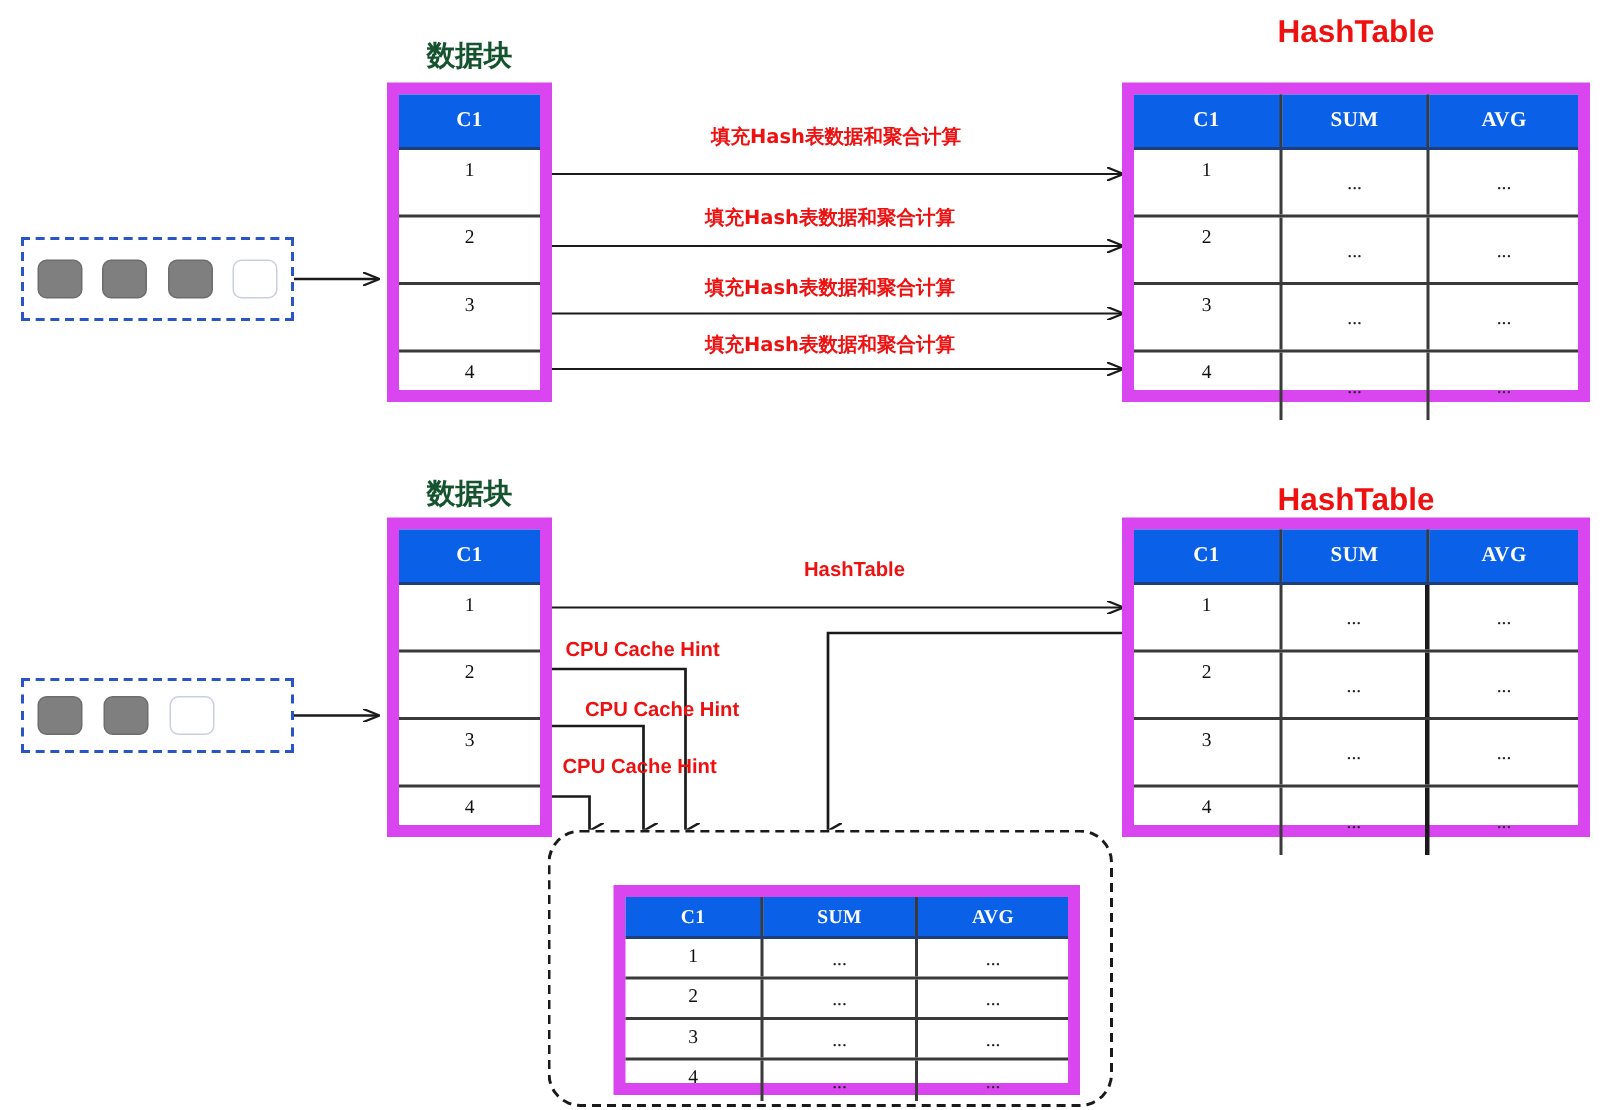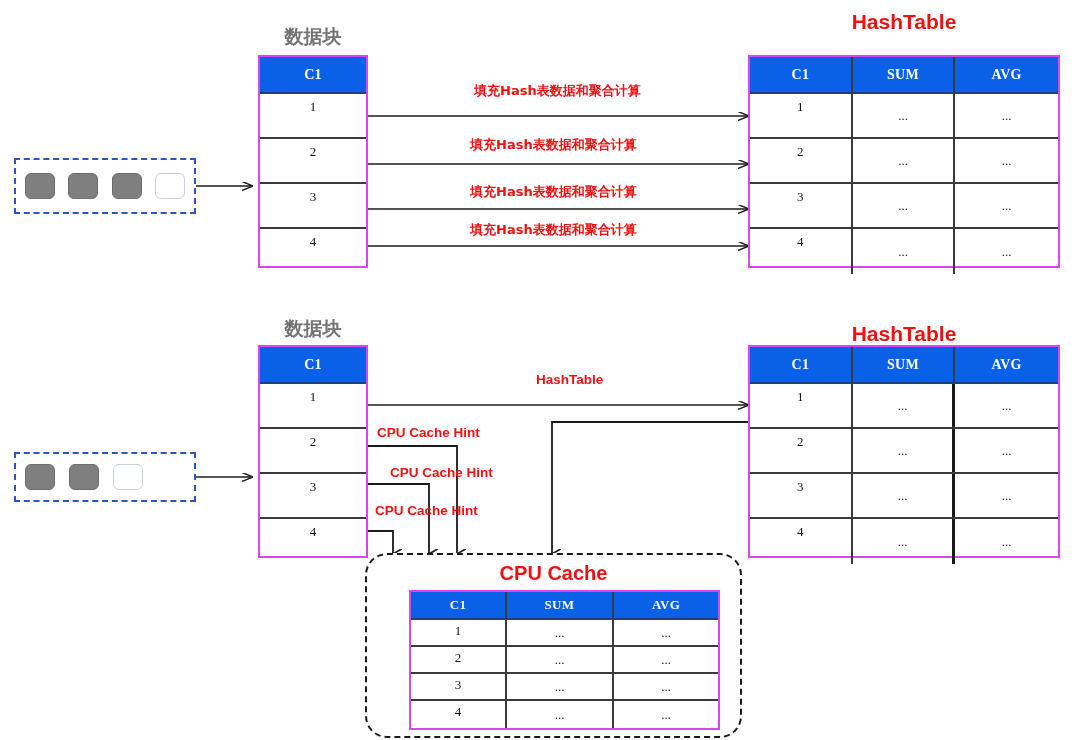--- a/index.html
+++ b/index.html
@@ -18,21 +18,21 @@
   .title-red{
     color:#ee1111;
     font-family:"Liberation Sans", sans-serif;
     font-weight:bold;
     text-align:center;
     white-space:nowrap;
   }
   .title-cn{
     font-family:"DejaVu Sans", sans-serif;
     font-weight:bold;
-    color:#737373;
+    color:#14532d;
     text-align:center;
     white-space:nowrap;
   }
 
   
   .lbl-red-cn{
     position:absolute;
     color:#ee1111;
     font-family:"DejaVu Sans", sans-serif;
     font-weight:bold;
@@ -44,21 +44,21 @@
     color:#ee1111;
     font-family:"Liberation Sans", sans-serif;
     font-weight:bold;
     font-size:13.5px;
     white-space:nowrap;
   }
 
   
   .tbl{
     position:absolute;
-    border:2px solid #d946ef;
+    border:8px solid #d946ef;
     box-sizing:border-box;
     background:#ffffff;
   }
   .tbl .row{
     display:flex;
     box-sizing:border-box;
     border-bottom:2px solid #3a3a3a;
   }
   .tbl .row:last-child{border-bottom:none;}
   .tbl .cell{
@@ -280,21 +280,20 @@
     </div>
     <div class="row" style="height:45px;">
       <div class="cell" style="width:104px;">4</div>
       <div class="cell dots" style="width:104px;border-right:3px solid #1a1a1a;">...</div>
       <div class="cell dots" style="width:104px;">...</div>
     </div>
   </div>
 
   <div class="cachebox" style="left:365px;top:553px;width:377px;height:185px;"></div>
 
-  <div class="abs title-red" style="left:365px;top:562px;width:377px;font-size:20px;">CPU Cache</div>
 
   <div class="tbl" style="left:409px;top:590px;width:311px;height:140px;">
     <div class="row" style="height:28px;border-bottom:2px solid #1f3f7a;">
       <div class="cell hdr" style="width:96px;font-size:13px;">C1</div>
       <div class="cell hdr" style="width:107px;font-size:13px;">SUM</div>
       <div class="cell hdr" style="width:104px;font-size:13px;">AVG</div>
     </div>
     <div class="row" style="height:27px;">
       <div class="cell" style="width:96px;padding-top:3px;">1</div>
       <div class="cell dots" style="width:107px;">...</div>

